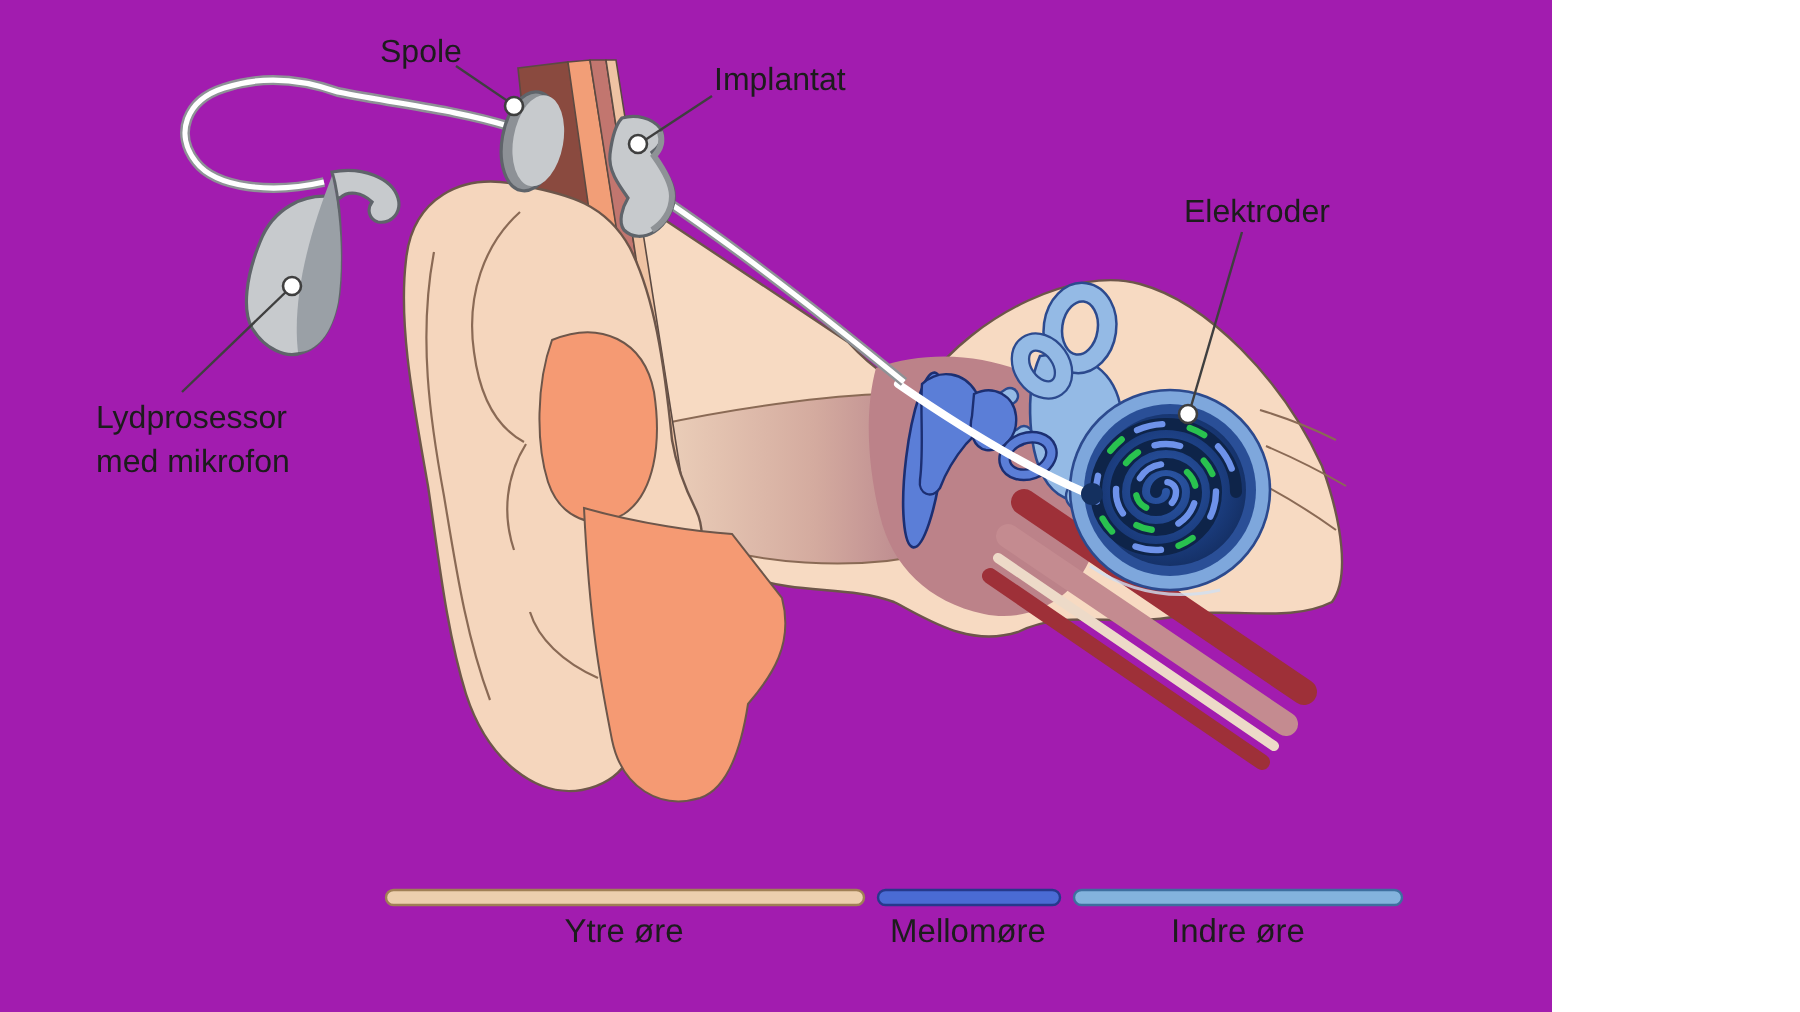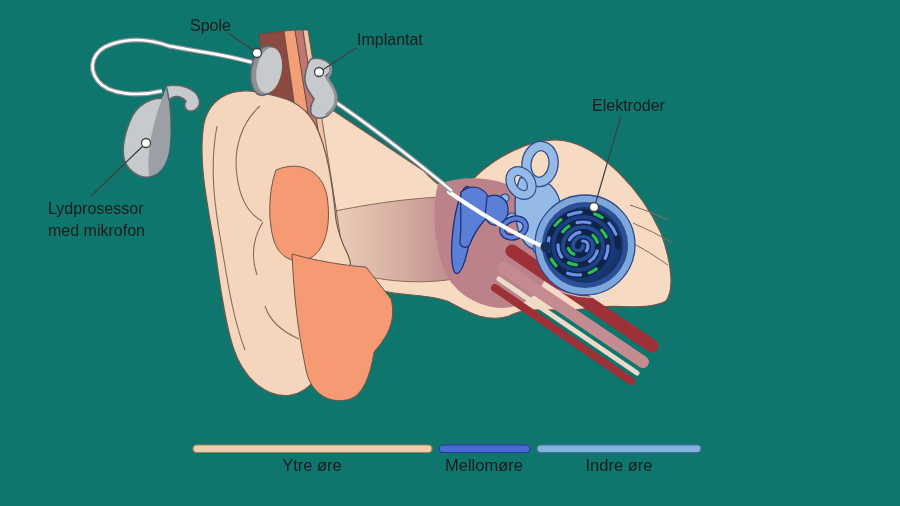--- a/index.html
+++ b/index.html
@@ -1,17 +1,17 @@
 <!DOCTYPE html>
 <html><head>
 <meta charset="utf-8">
 <title>Diagram</title>
 <style>
   html,body{margin:0;padding:0;background:#ffffff;}
-  .stage{position:relative;width:900px;height:506px;background:#0f766e;overflow:hidden;
+  .stage{position:relative;width:776px;height:506px;background:#a21caf;overflow:hidden;
          font-family:"Liberation Sans", sans-serif;}
   svg{display:block}
   text{font-family:"Liberation Sans", sans-serif;fill:#1c1c1c;}
   .lbl{font-size:16px;}
   .legend-lbl{font-size:16.5px;}
 </style>
 </head>
 <body>
 
 <div class="stage">

